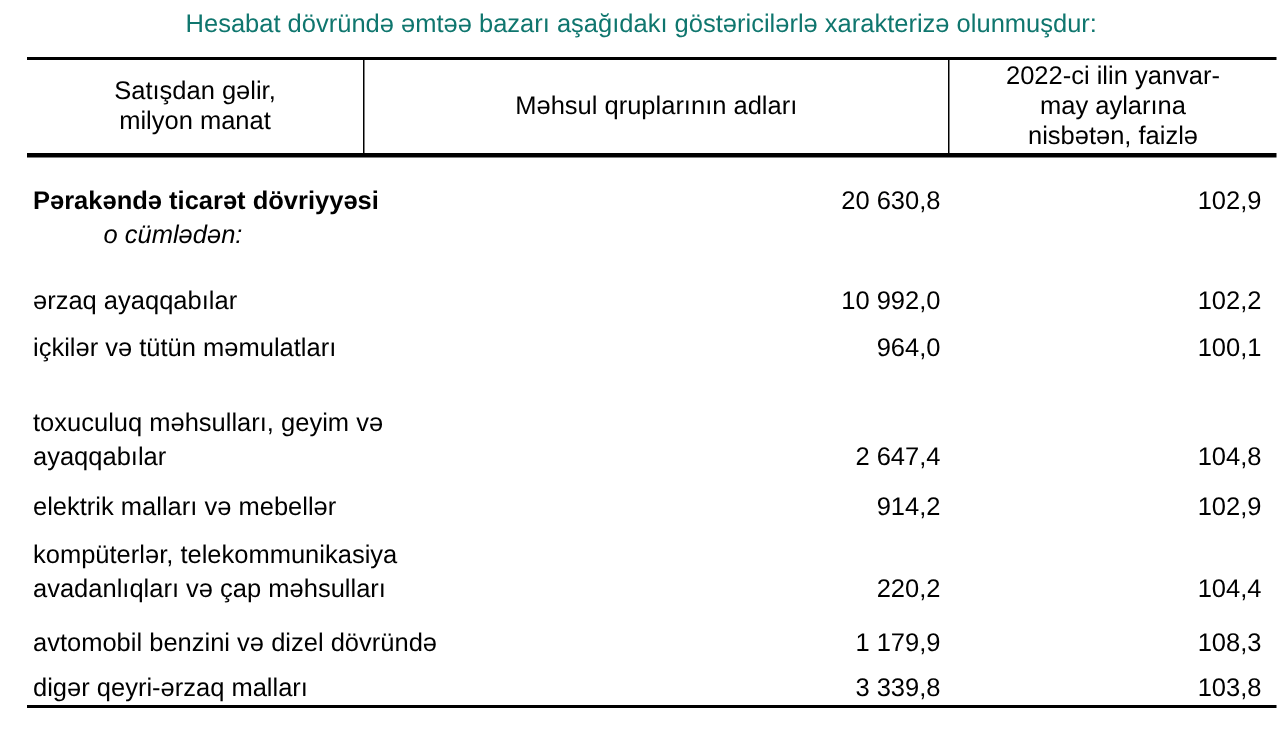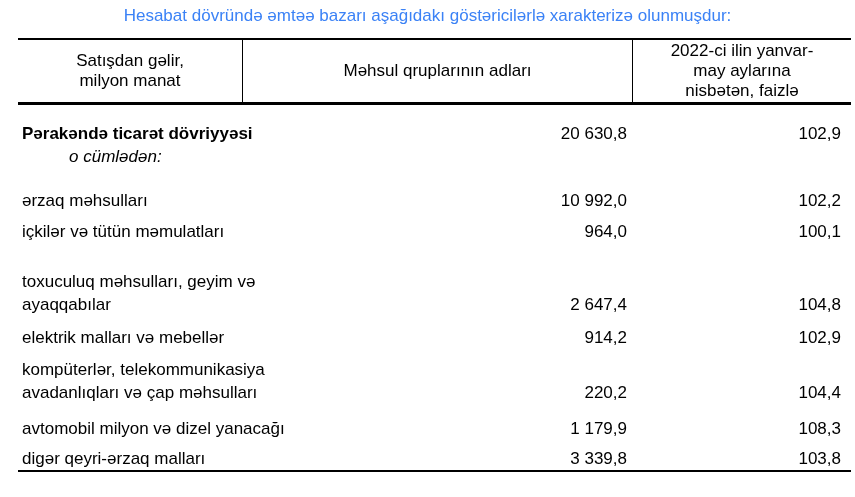--- a/index.html
+++ b/index.html
@@ -16,21 +16,21 @@
     height: 497px;
     font-family: "Liberation Sans", "DejaVu Sans", sans-serif;
     color: #000000;
     background: #ffffff;
   }
   .title {
     margin-top: 5px;
     text-align: center;
     font-size: 17px;
     line-height: 22px;
-    color: #3b82f6;
+    color: #0f766e;
   }
   .table {
     margin-left: 18px;
     margin-top: 11px;
     width: 833px;
     box-sizing: border-box;
   }
   .thead {
     display: flex;
     border-top: 2px solid #000;
@@ -117,21 +117,21 @@
         <div class="cell cell-percent">102,9</div>
       </div>
 
       <div class="row r2 row-sub">
         <div class="cell cell-label">o cümlədən:</div>
         <div class="cell cell-revenue"></div>
         <div class="cell cell-percent"></div>
       </div>
 
       <div class="row r3">
-        <div class="cell cell-label">ərzaq məhsulları</div>
+        <div class="cell cell-label">ərzaq ayaqqabılar</div>
         <div class="cell cell-revenue">10 992,0</div>
         <div class="cell cell-percent">102,2</div>
       </div>
 
       <div class="row r4">
         <div class="cell cell-label">içkilər və tütün məmulatları</div>
         <div class="cell cell-revenue">964,0</div>
         <div class="cell cell-percent">100,1</div>
       </div>
 
@@ -150,21 +150,21 @@
 
       <div class="row r7">
         <div class="cell cell-label">kompüterlər, telekommunikasiya
 avadanlıqları və çap məhsulları</div>
         <div class="cell cell-revenue">220,2</div>
         <div class="cell cell-percent">104,4</div>
       </div>
 
 
       <div class="row r9">
-        <div class="cell cell-label">avtomobil milyon və dizel yanacağı</div>
+        <div class="cell cell-label">avtomobil benzini və dizel dövründə</div>
         <div class="cell cell-revenue">1 179,9</div>
         <div class="cell cell-percent">108,3</div>
       </div>
 
       <div class="row r10">
         <div class="cell cell-label">digər qeyri-ərzaq malları</div>
         <div class="cell cell-revenue">3 339,8</div>
         <div class="cell cell-percent">103,8</div>
       </div>
 

